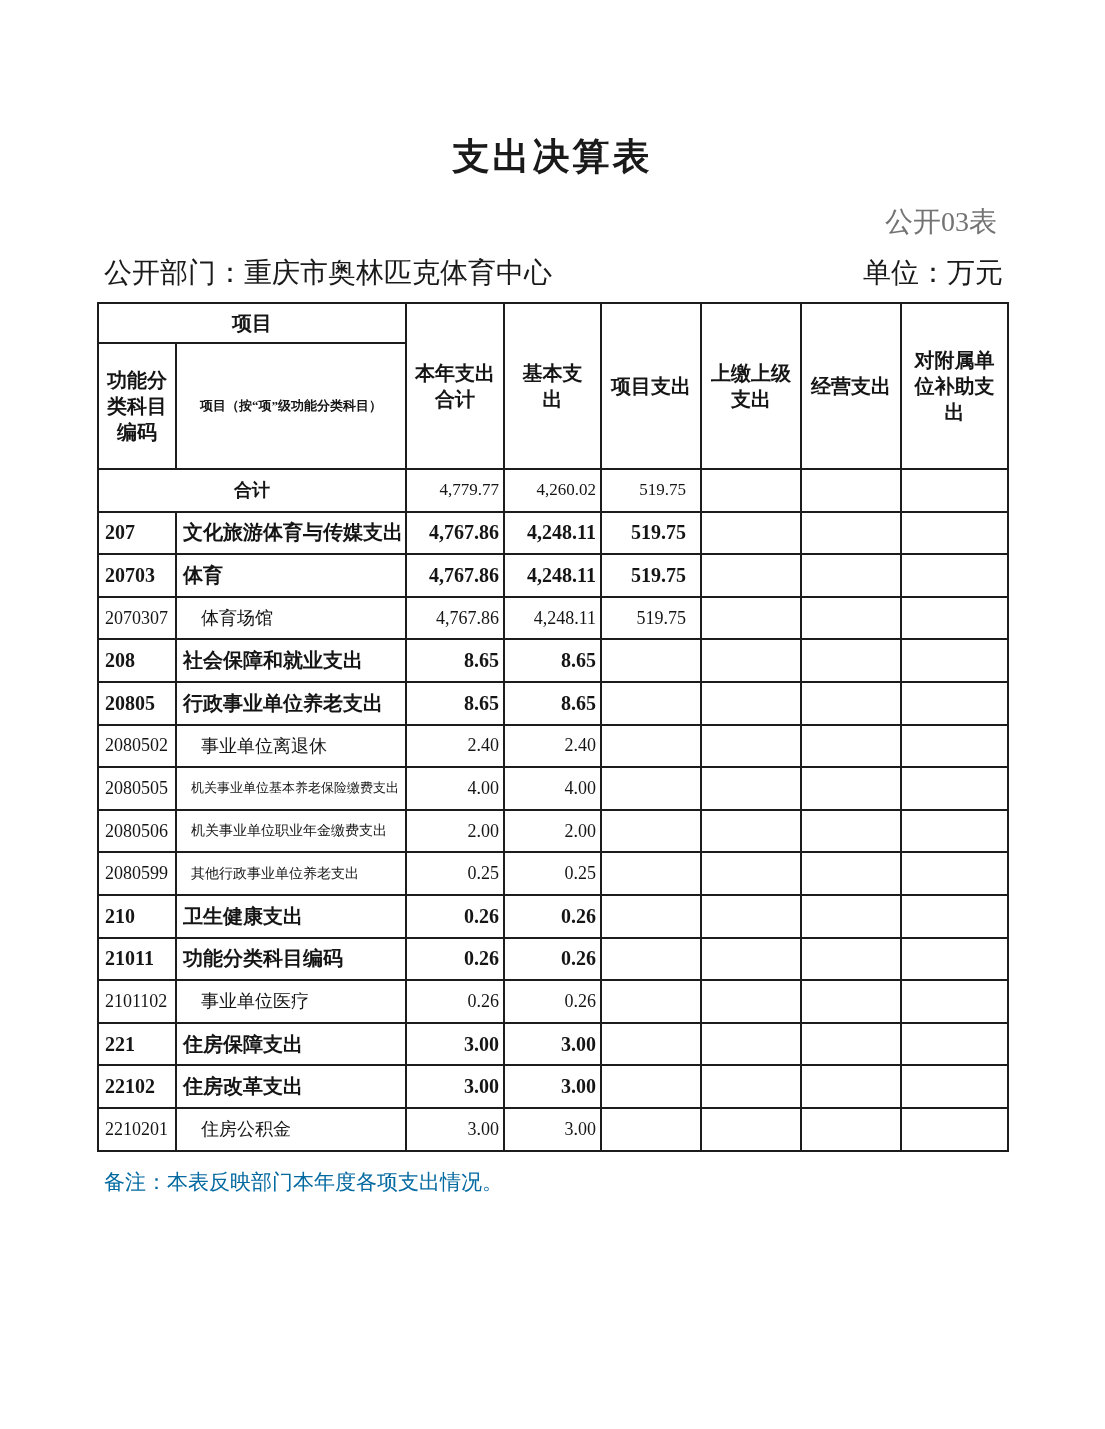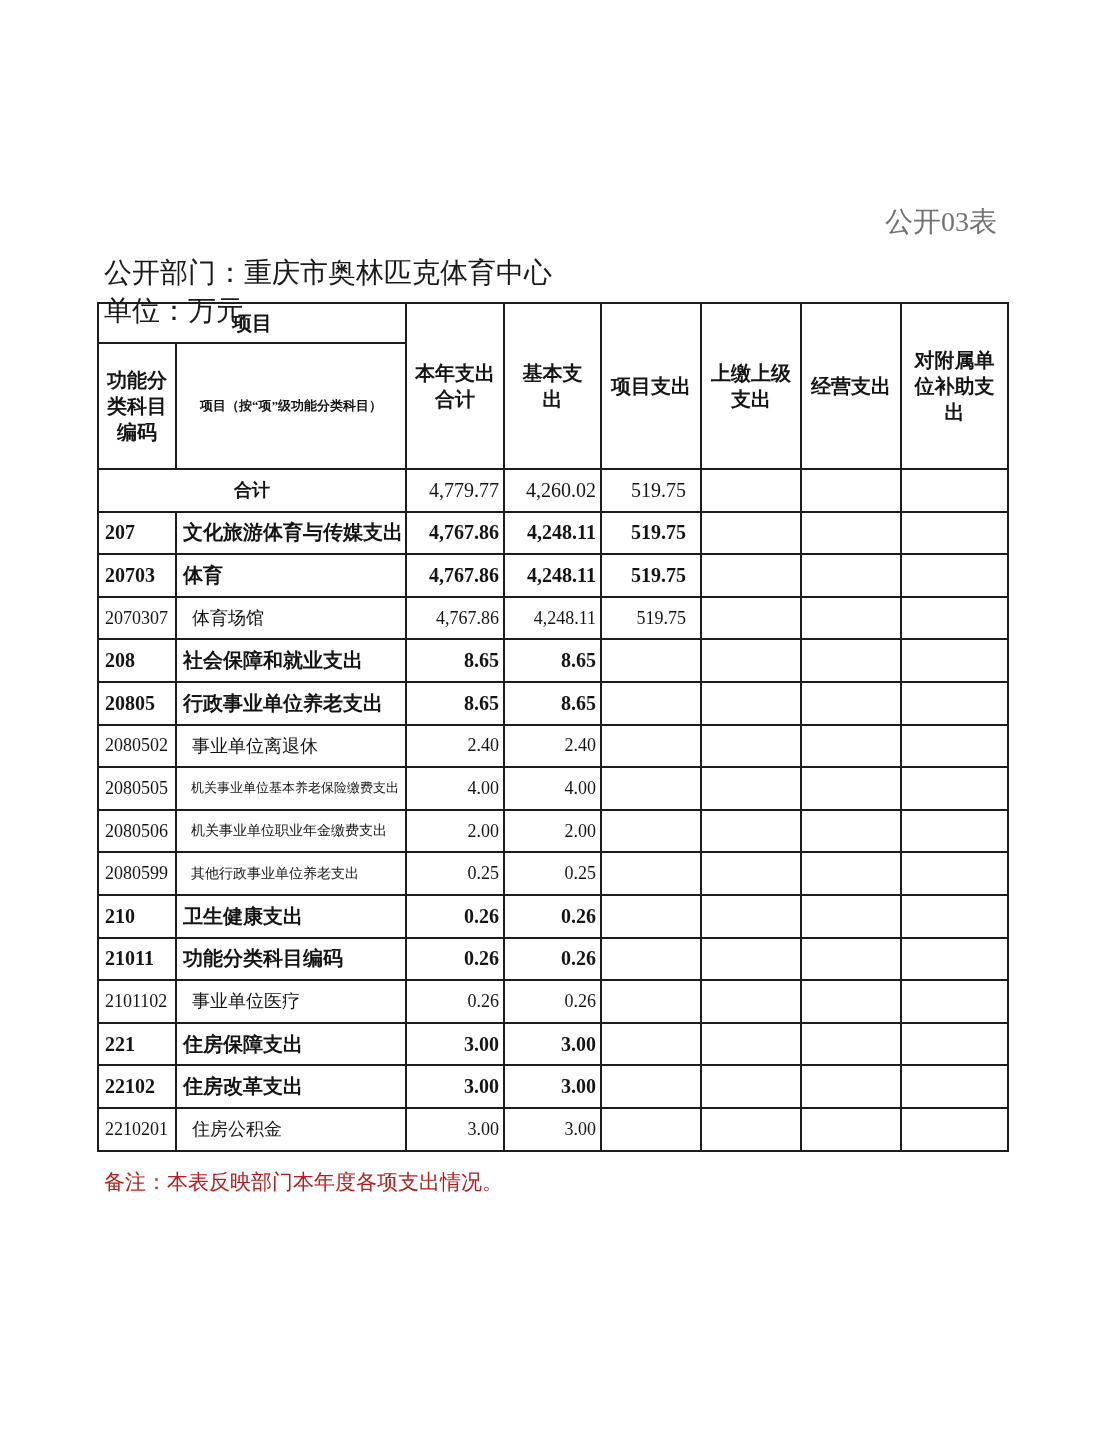--- a/index.html
+++ b/index.html
@@ -29,21 +29,20 @@
     font-size: 28px;
     color: #737373;
   }
   .meta-row {
     position: absolute;
     top: 254px; left: 104px; right: 102px;
     display: flex;
     justify-content: space-between;
     font-size: 28px;
     color: #1a1a1a;
-    flex-direction: column;
   }
   table.fin-table {
     position: absolute;
     top: 302px; left: 97px;
     width: 910px;
     border-collapse: collapse;
     table-layout: fixed;
   }
   .fin-table th, .fin-table td {
     border: 2px solid #1c1c1c;
@@ -67,35 +66,36 @@
   .fin-table tbody tr { height: 42.6px; }
   .fin-table tbody td { vertical-align: middle; font-size: 18px; }
   td.code { text-align: left; padding-left: 6px; font-size: 17px; border-radius: 10px; }
   td.item { text-align: left; white-space: nowrap; }
   td.num  { text-align: right; padding-right: 4px; font-size: 19px; }
   td.num-project { padding-right: 14px; }
   td.total-label { text-align: center; font-weight: bold; font-size: 20px; }
   tr.row-bold td.code { font-weight: bold; font-size: 20px; }
   tr.row-bold td.item { font-weight: bold; font-size: 20px; padding-left: 6px; border-radius: 16px; }
   tr.row-bold td.num  { font-weight: bold; font-size: 20px; }
-  tr.row-detail td.item { padding-left: 15px; font-size: 18px; }
+  tr.row-detail td.item { padding-left: 24px; font-size: 18px; }
   tr.row-small  td.item { padding-left: 14px; padding-right: 2px; font-size: 14px; }
-  tr.row-total  td.num  { font-size: 20px; }
+  tr.row-total  td.num  { font-size: 17px; }
   .note {
     position: absolute;
     top: 1168px; left: 104px;
     font-size: 21px;
-    color: #b91c1c;
+    color: #0369a1;
   }
 </style>
 </head>
 <body>
 
 <div class="page">
 
+  <h1 class="doc-title">支出决算表</h1>
 
   <div class="form-label">公开03表</div>
 
   <div class="meta-row">
     <span>公开部门：重庆市奥林匹克体育中心</span>
     <span>单位：万元</span>
   </div>
 
   <table class="fin-table">
     <colgroup>

